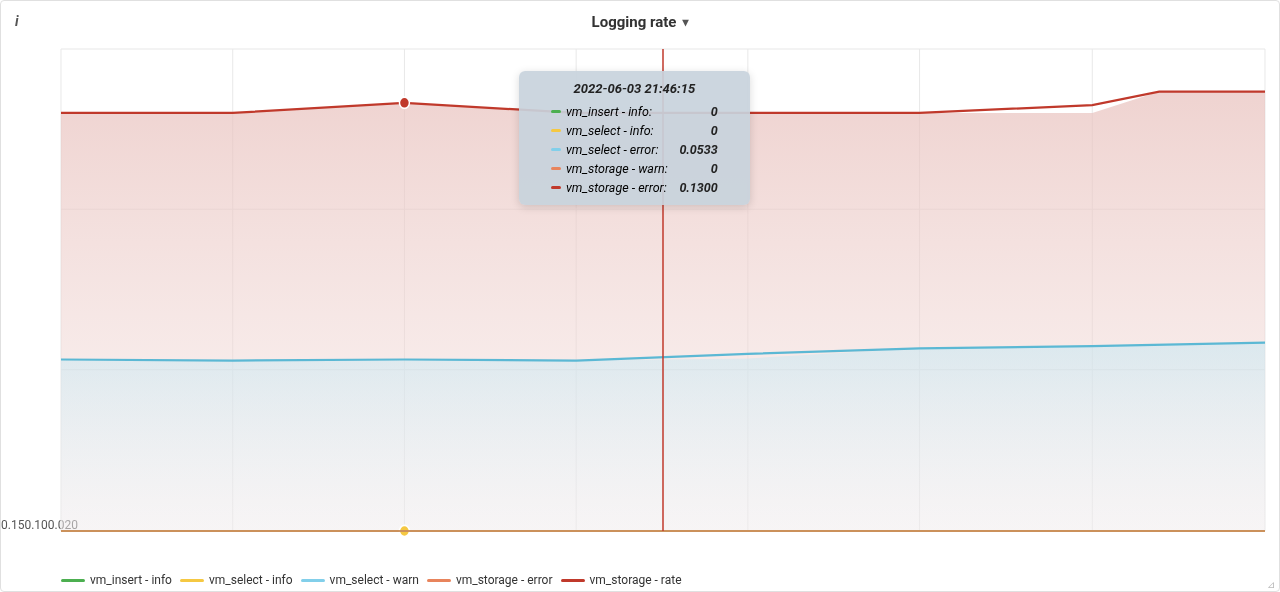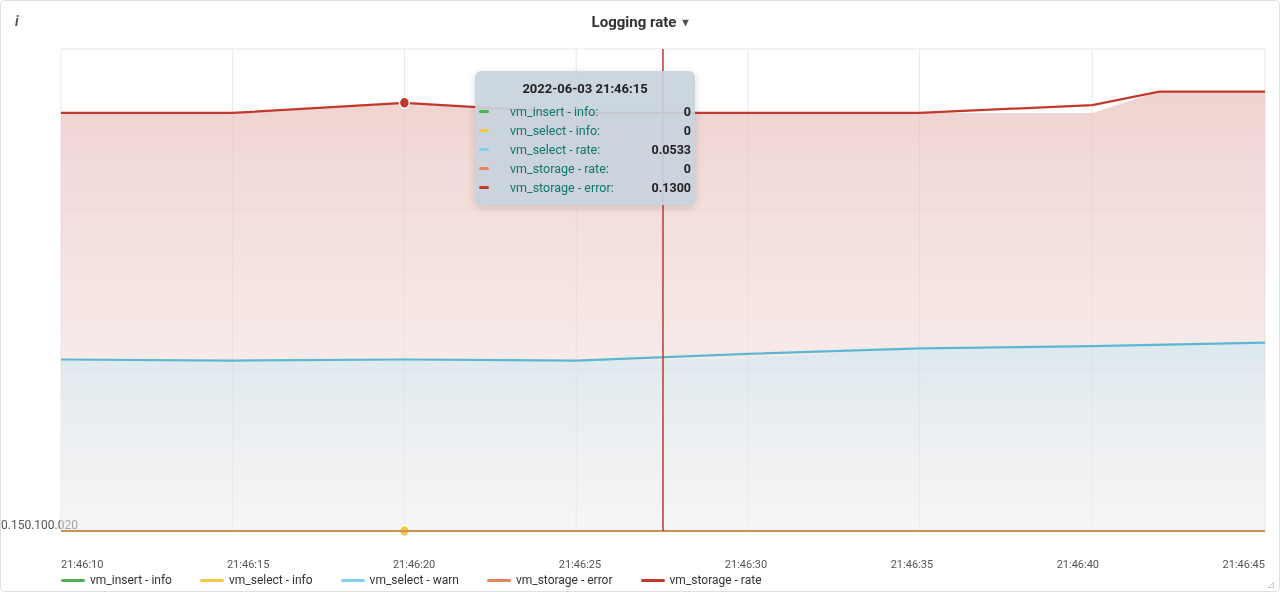--- a/index.html
+++ b/index.html
@@ -84,21 +84,21 @@
       color: #555;
       text-align: center;
     }
     .legend {
       position: absolute;
       bottom: 4px;
       left: 60px;
       right: 14px;
       display: flex;
       align-items: center;
-      gap: 28px;
+      gap: 8px;
       flex-wrap: nowrap;
       font-size: 12px;
       text-align: right;
     }
     .legend-item {
       display: flex;
       align-items: center;
       gap: 5px;
       white-space: nowrap;
     }
@@ -111,48 +111,49 @@
       position: absolute;
       top: 0;
       left: 0;
       width: 100%;
       height: 100%;
       overflow: visible;
     }
     .tooltip {
       position: absolute;
       top: 70px;
-      left: 474px;
+      left: 518px;
       background: rgba(200, 210, 220, 0.92);
       border-radius: 6px;
-      padding: 10px 4px;
+      padding: 10px 32px;
       min-width: 220px;
       font-size: 12.5px;
       box-shadow: 0 2px 8px rgba(0,0,0,0.15);
+      font-style: italic;
     }
     .tooltip-title {
       font-weight: 700;
       font-size: 13px;
       text-align: center;
       margin-bottom: 8px;
       color: #222;
     }
     .tooltip-row {
       display: flex;
       align-items: center;
       justify-content: space-between;
       margin-bottom: 4px;
       gap: 10px;
     }
     .tooltip-row:last-child { margin-bottom: 0; }
     .tooltip-series {
       display: flex;
       align-items: center;
-      gap: 21px;
-      color: #0f766e;
+      gap: 5px;
+      color: #000000;
     }
     .tooltip-dot {
       width: 10px;
       height: 3px;
       border-radius: 2px;
     }
     .tooltip-value {
       font-weight: 700;
       color: #222;
       min-width: 40px;
@@ -230,30 +231,20 @@
       <circle cx="344" cy="430" r="5" fill="#f5c842" stroke="#fff" stroke-width="1.5"></circle>
 
       <polyline points="0,430 172,430 344,430 516,430 688,430 860,430 1033,430 1206,430" fill="none" stroke="#4caf50" stroke-width="1.5"></polyline>
 
       <polyline points="0,430 172,430 344,430 516,430 688,430 860,430 1033,430 1206,430" fill="none" stroke="#e8845c" stroke-width="1.5"></polyline>
 
       <line x1="603" y1="0" x2="603" y2="430" stroke="#c0392b" stroke-width="1.5"></line>
     </svg>
   </div>
 
-  <div class="x-axis">
-    <span class="x-label">21:46:10</span>
-    <span class="x-label">21:46:15</span>
-    <span class="x-label">21:46:20</span>
-    <span class="x-label">21:46:25</span>
-    <span class="x-label">21:46:30</span>
-    <span class="x-label">21:46:35</span>
-    <span class="x-label">21:46:40</span>
-    <span class="x-label">21:46:45</span>
-  </div>
 
   <div class="legend">
     <div class="legend-item">
       <div class="legend-line" style="background:#4caf50;"></div>
       <span>vm_insert - info</span>
     </div>
     <div class="legend-item">
       <div class="legend-line" style="background:#f5c842;"></div>
       <span>vm_select - info</span>
     </div>
@@ -283,28 +274,28 @@
     <div class="tooltip-row">
       <div class="tooltip-series">
         <div class="tooltip-dot" style="background:#f5c842;"></div>
         <span>vm_select - info:</span>
       </div>
       <span class="tooltip-value">0</span>
     </div>
     <div class="tooltip-row">
       <div class="tooltip-series">
         <div class="tooltip-dot" style="background:#82cfea;"></div>
-        <span>vm_select - rate:</span>
+        <span>vm_select - error:</span>
       </div>
       <span class="tooltip-value">0.0533</span>
     </div>
     <div class="tooltip-row">
       <div class="tooltip-series">
         <div class="tooltip-dot" style="background:#e8845c;"></div>
-        <span>vm_storage - rate:</span>
+        <span>vm_storage - warn:</span>
       </div>
       <span class="tooltip-value">0</span>
     </div>
     <div class="tooltip-row">
       <div class="tooltip-series">
         <div class="tooltip-dot" style="background:#c0392b;"></div>
         <span>vm_storage - error:</span>
       </div>
       <span class="tooltip-value">0.1300</span>
     </div>

